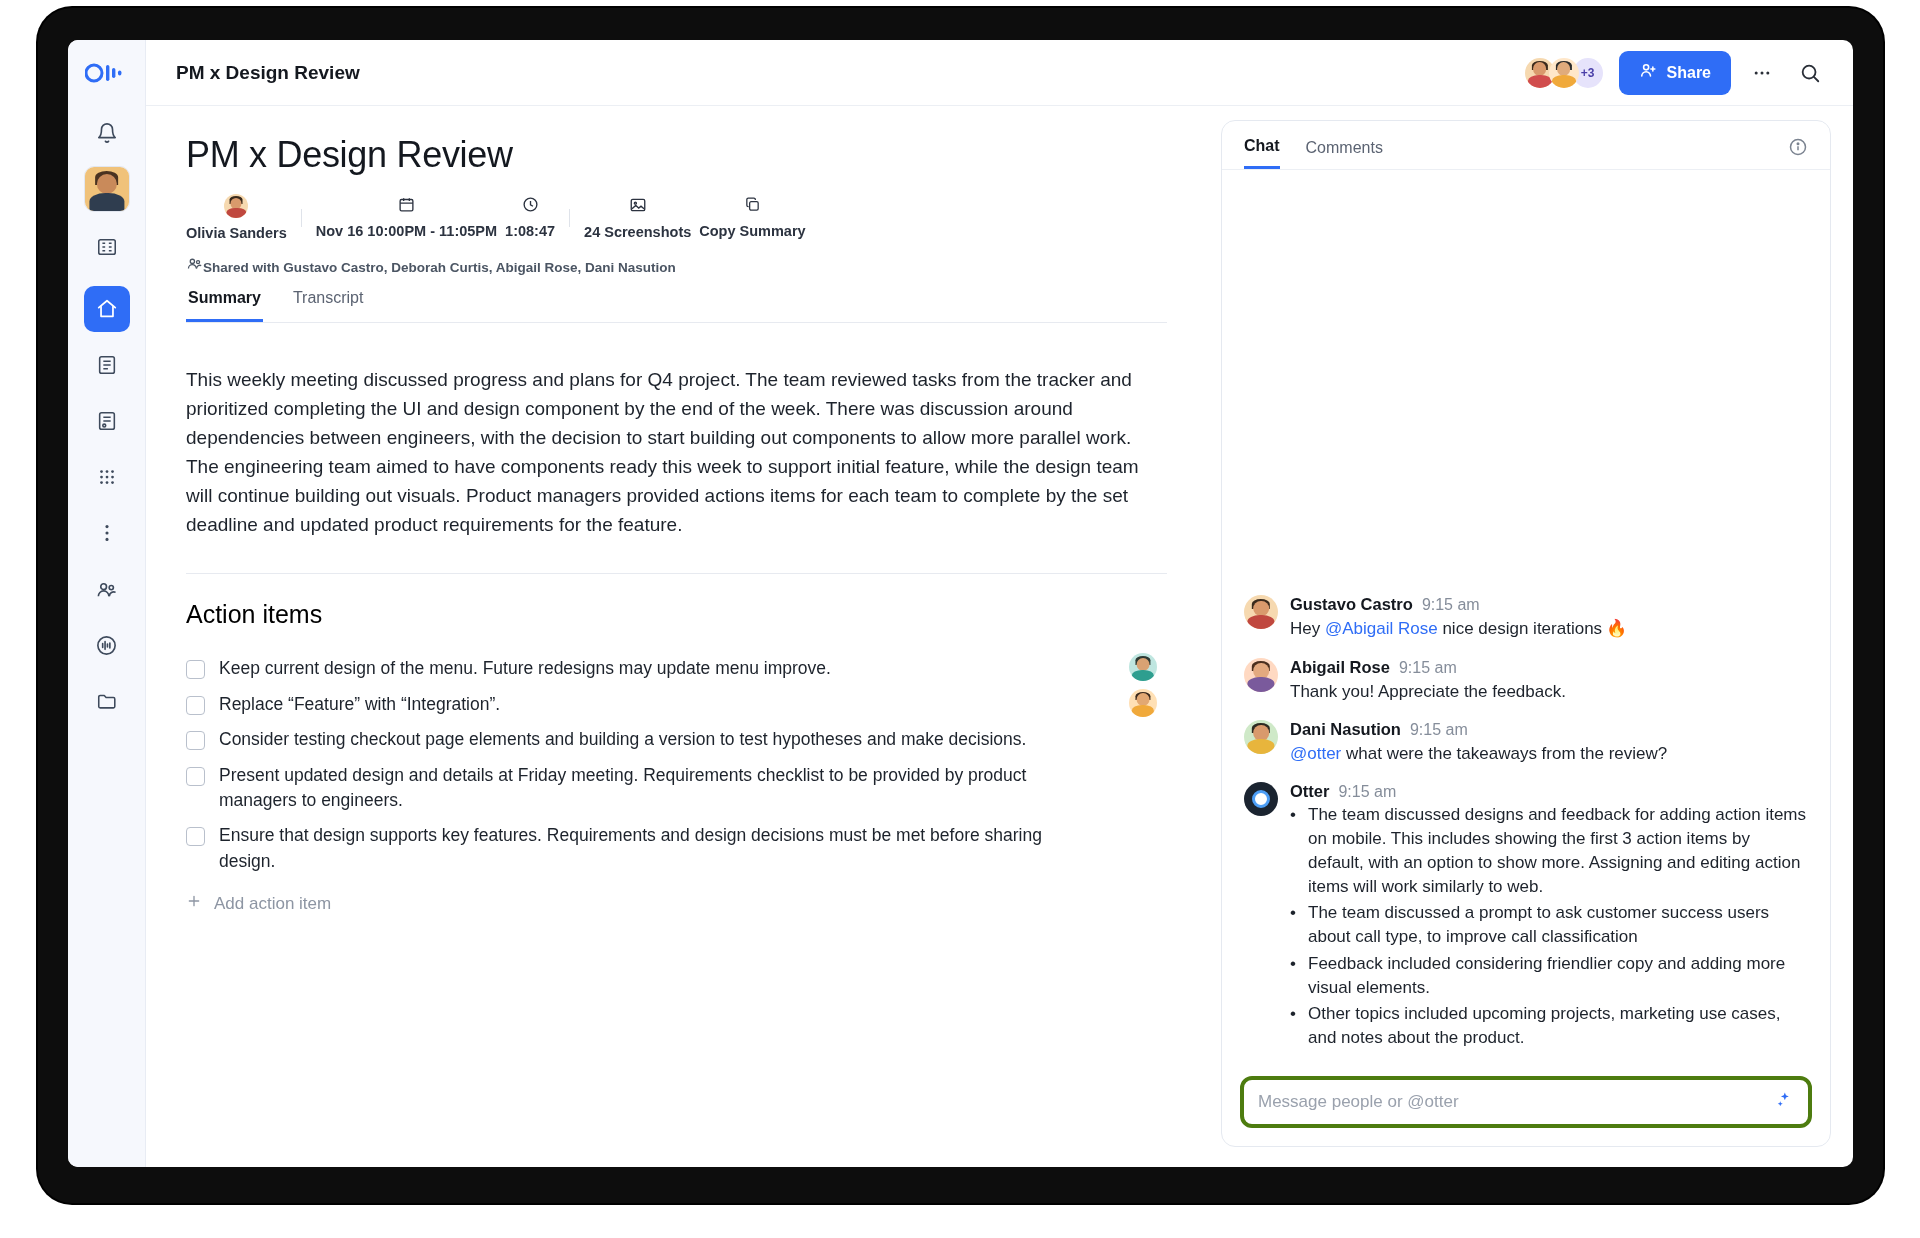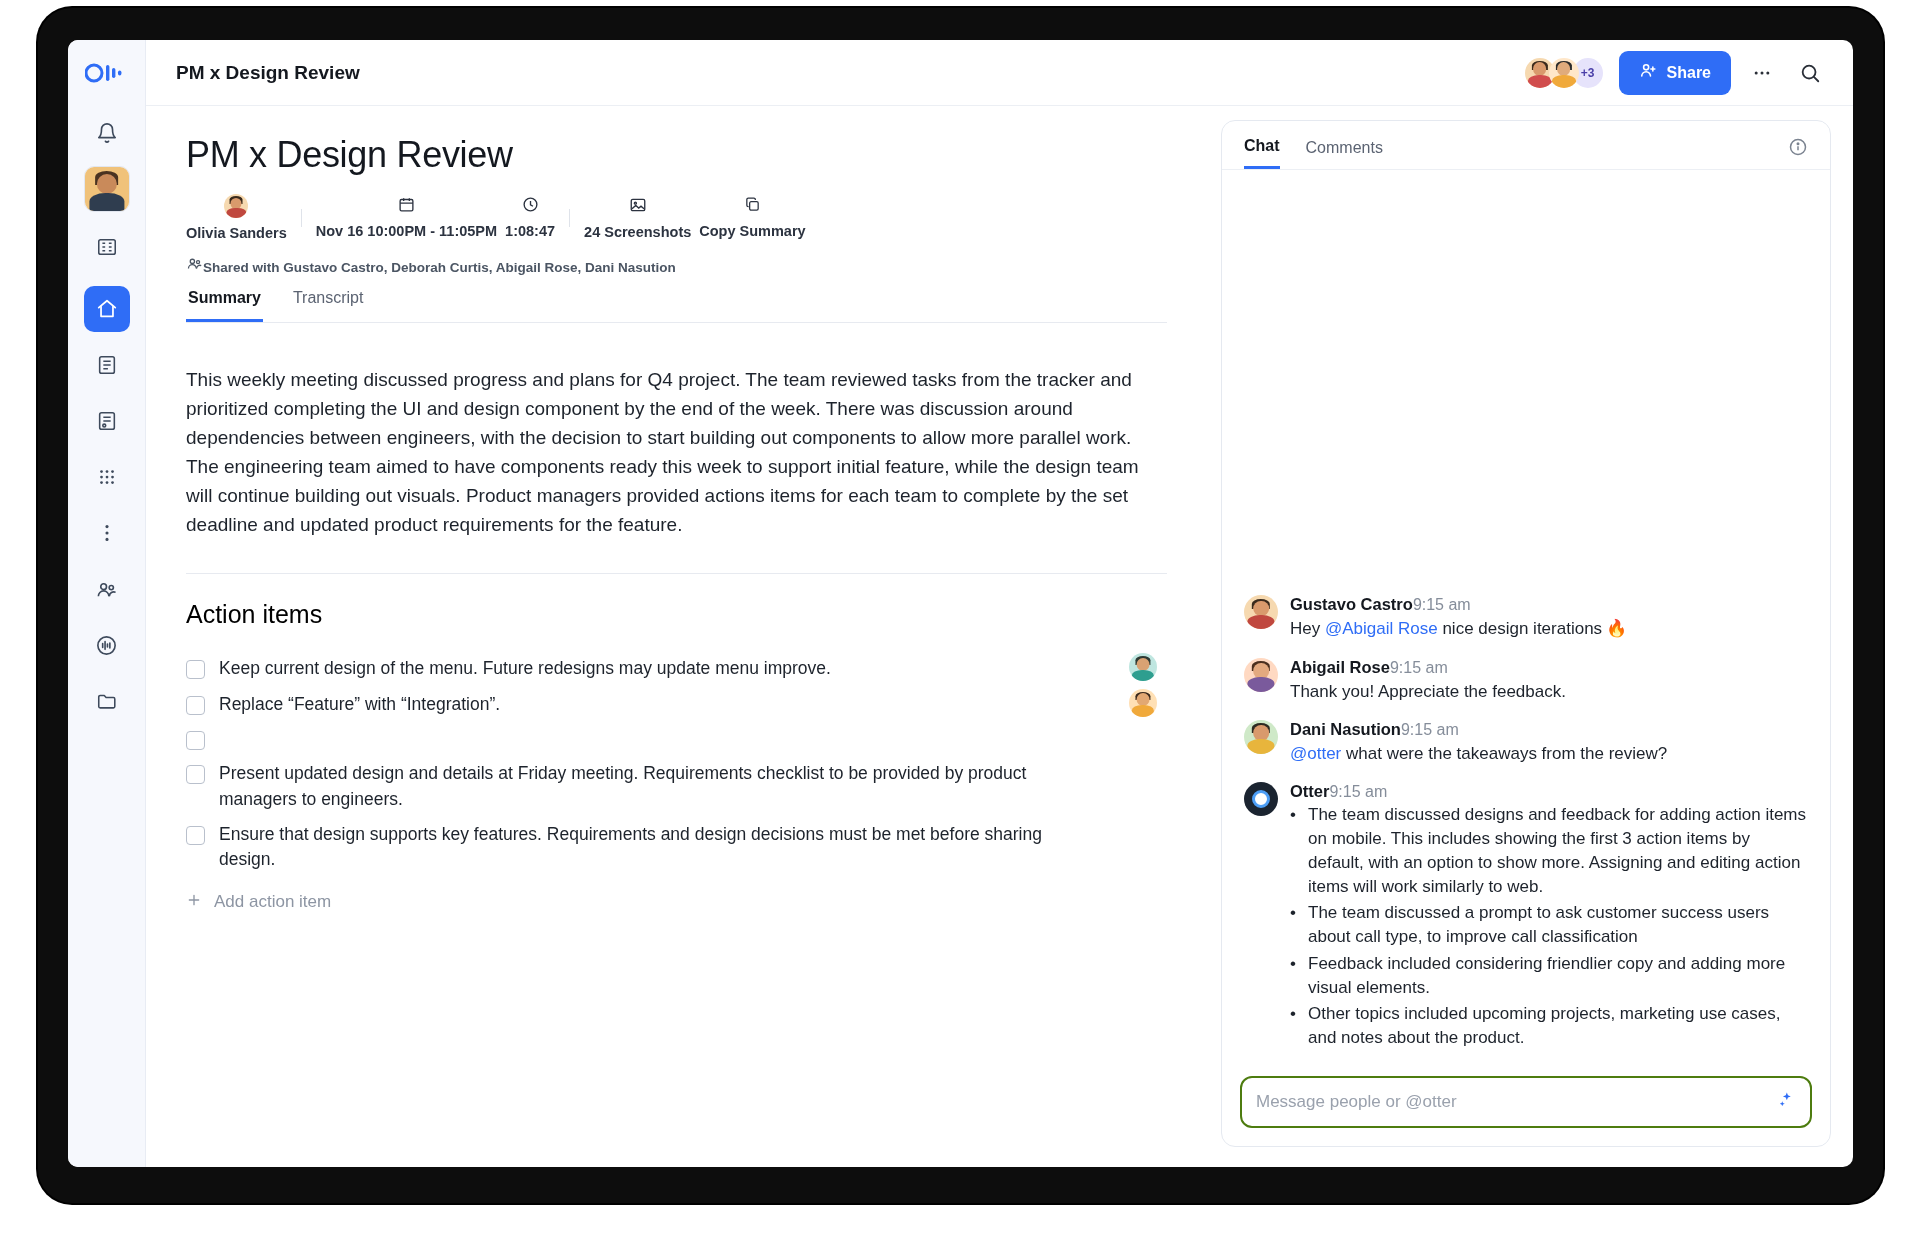--- a/index.html
+++ b/index.html
@@ -301,41 +301,41 @@
     justify-content: flex-end;
   }
   .msg { display: flex; gap: 12px; margin-bottom: 16px; }
   .msg-av {
     width: 34px; height: 34px; border-radius: 50%;
     flex: 0 0 34px;
     overflow: hidden;
     display:flex; align-items:center; justify-content:center;
   }
   .msg-body { flex: 1; min-width: 0; }
-  .msg-head { display: flex; align-items: baseline; }
+  .msg-head { display: flex; align-items: baseline; gap: 9px; }
   .msg-name { font-size: 16.5px; font-weight: bold; color: #14181f; }
   .msg-time { font-size: 16px; color: #858d9a; }
   .msg-text {
     font-size: 17px;
     color: #1d232c;
     line-height: 1.42;
     margin-top: 3px;
   }
   .mention { color: #2f6df6; }
   .bullets { margin-top: 2px; }
   .bullet {
     display: flex; gap: 10px;
     font-size: 17px; color: #1d232c;
     line-height: 1.42;
     margin-bottom: 2px;
   }
   .bullet .dot { flex: 0 0 8px; }
   .composer {
     margin: 8px 18px 18px 18px;
-    border: 2px solid #4d7c0f;
+    border: 4px solid #4d7c0f;
     border-radius: 12px;
     height: 52px;
     display: flex;
     align-items: center;
     padding: 0 14px;
     gap: 10px;
   }
   .composer input {
     border: none;
     outline: none;
@@ -633,20 +633,21 @@
                   <span class="face" style="background:#ffe0b5;display:block;">
                     <span class="hair" style="background:#3b2a1d;"></span>
                     <span class="head" style="background:#e2a873;"></span>
                     <span class="shoulders" style="background:#f0a93b;"></span>
                   </span>
                 </div>
               </div>
 
               <div class="action-item">
                 <div class="checkbox"></div>
+                <div class="action-text">Consider testing checkout page elements and building a version to test hypotheses and make decisions.</div>
               </div>
 
               <div class="action-item">
                 <div class="checkbox"></div>
                 <div class="action-text">Present updated design and details at Friday meeting. Requirements checklist to be provided by product managers to engineers.</div>
               </div>
 
               <div class="action-item">
                 <div class="checkbox"></div>
                 <div class="action-text">Ensure that design supports key features. Requirements and design decisions must be met before sharing design.</div>

